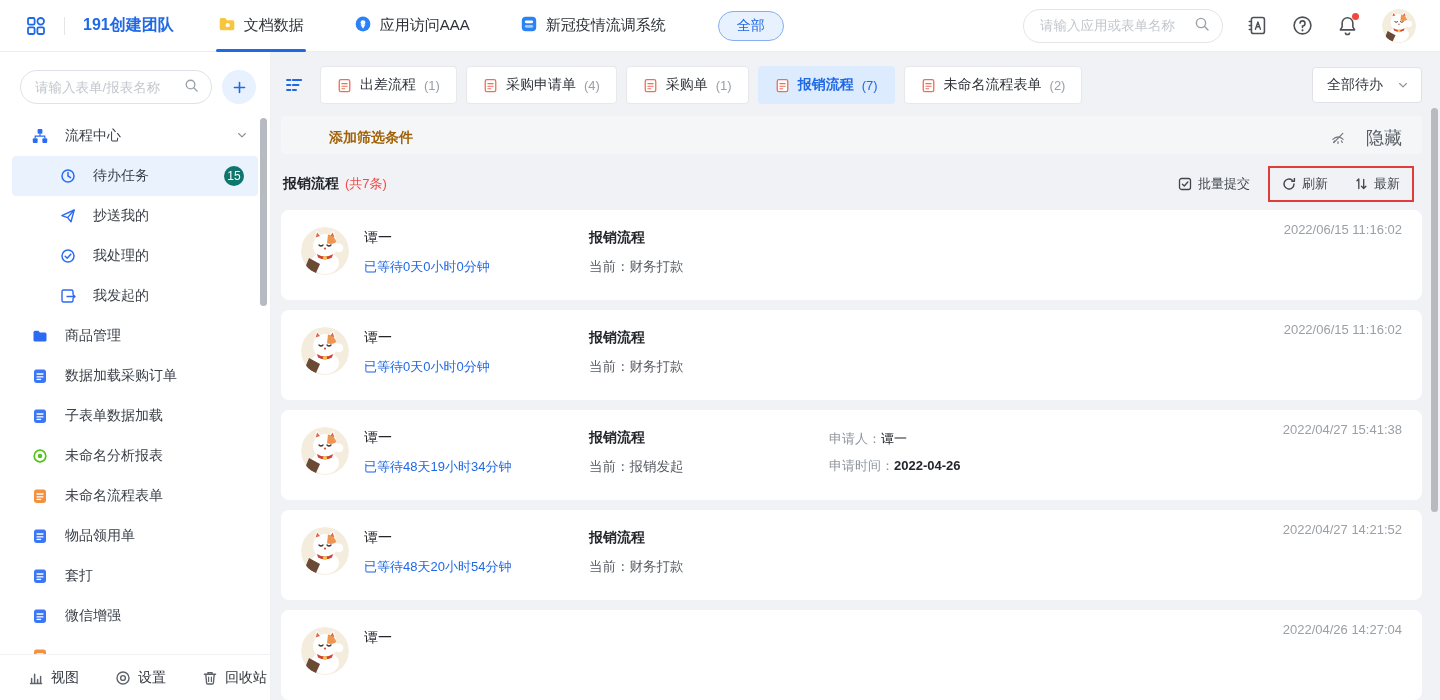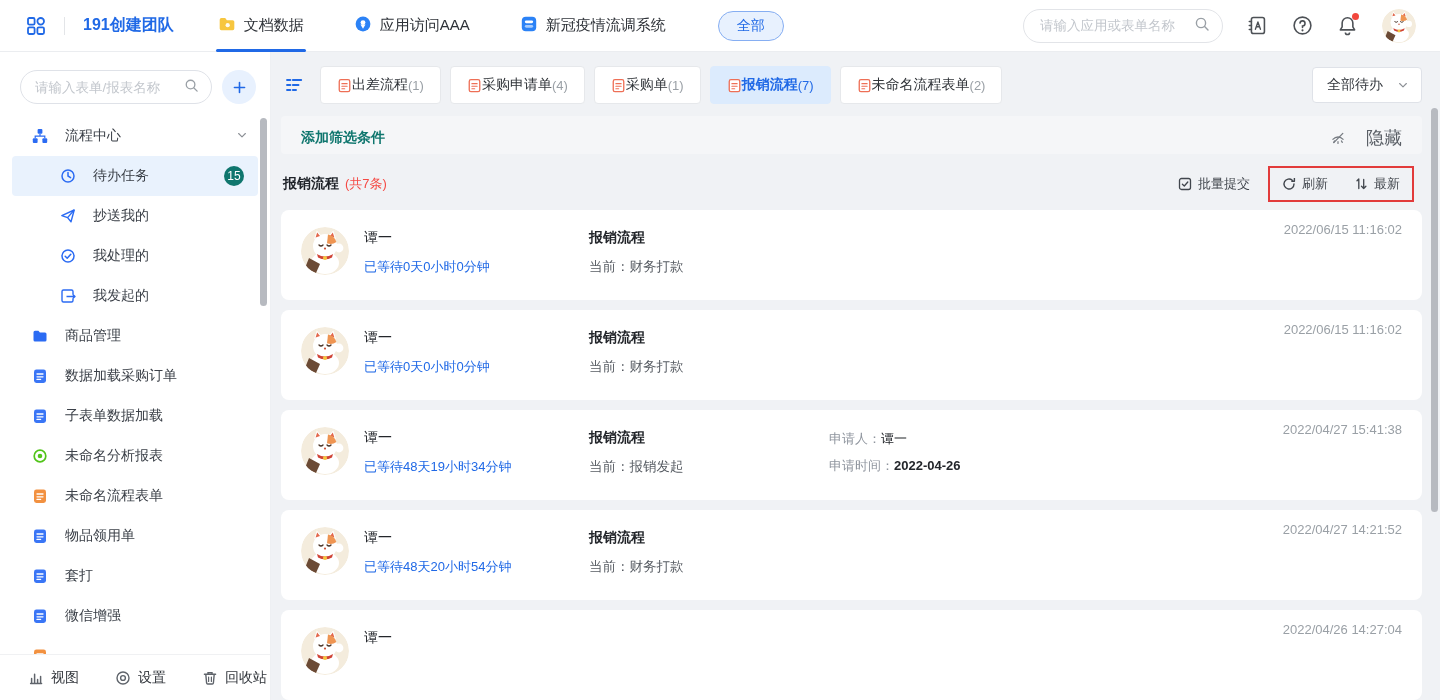--- a/index.html
+++ b/index.html
@@ -41,31 +41,31 @@
   .badge { min-width:20px; height:20px; border-radius:10px; background:#0f766e; color:#fff; font-size:12px; display:flex; align-items:center; justify-content:center; margin-right:14px; padding:0 3px; }
   .ic { flex:none; }
   .side-footer { height:46px; border-top:1px solid #f0f1f3; display:flex; align-items:center; padding:0 0 0 28px; gap:36px; background:#fff; z-index:2; }
   .sf-item { display:flex; align-items:center; gap:7px; font-size:14px; color:#33373d; cursor:pointer; }
   .side-thumb { position:absolute; right:3px; top:66px; width:7px; height:188px; border-radius:4px; background:#b7bac0; z-index:3; }
 
   
   .main { flex:1; display:flex; flex-direction:column; padding:14px 18px 0 10px; overflow:hidden; position:relative; }
   .tabs-row { display:flex; align-items:center; gap:9px; }
   .filter-list-btn { width:26px; height:26px; display:flex; align-items:center; justify-content:center; cursor:pointer; margin-right:4px; }
-  .tab { height:38px; background:#fff; border:1px solid #e6e8eb; border-radius:4px; display:flex; align-items:center; padding:0 16px; cursor:pointer; }
+  .tab { height:38px; background:#fff; border:1px solid #e6e8eb; border-radius:4px; display:flex; align-items:center; gap:8px; padding:0 16px; cursor:pointer; }
   .tab .t-lbl { font-size:14px; color:#2f3338; }
   .tab .t-cnt { font-size:13px; color:#9aa0a6; }
   .tab.active { background:#dcebfd; border-color:#dcebfd; }
   .tab.active .t-lbl { color:#2069e6; font-weight:700; }
   .tab.active .t-cnt { color:#2069e6; }
   .todo-select { margin-left:auto; height:36px; background:#fff; border:1px solid #dfe2e8; border-radius:4px; display:flex; align-items:center; gap:14px; padding:0 12px 0 14px; font-size:14px; color:#33373d; cursor:pointer; }
 
   .filter-panel { margin-top:12px; border-radius:4px; overflow:hidden; }
   .filter-head { height:44px; background:#f5f6f8; border-bottom:1px solid #ebedf0; display:flex; align-items:center; justify-content:space-between; padding:0 20px; }
-  .filter-head .fh-title { font-size:14px; font-weight:700; color:#0f766e; }
+  .filter-head .fh-title { font-size:14px; font-weight:700; color:#a16207;margin-left:28px; }
   .hide-link { display:flex; align-items:center; gap:21px; font-size:18px; color:#5a5f66; cursor:pointer; }
 
   .list-head { display:flex; align-items:center; margin:12px 0 8px 2px; height:40px; }
   .lh-title { font-size:14px; font-weight:700; color:#1f2329; }
   .lh-count { font-size:13px; color:#f54a45; margin-left:6px; }
   .lh-tools { margin-left:auto; display:flex; align-items:center; }
   .batch { display:flex; align-items:center; gap:6px; font-size:13px; color:#41464d; cursor:pointer; margin-right:18px; }
   .tools-annotation { display:flex; align-items:center; gap:26px; border:2px solid #e23b3b; padding:7px 12px; margin-right:8px; }
   .tool-link { display:flex; align-items:center; gap:6px; font-size:13px; color:#41464d; cursor:pointer; }
 

